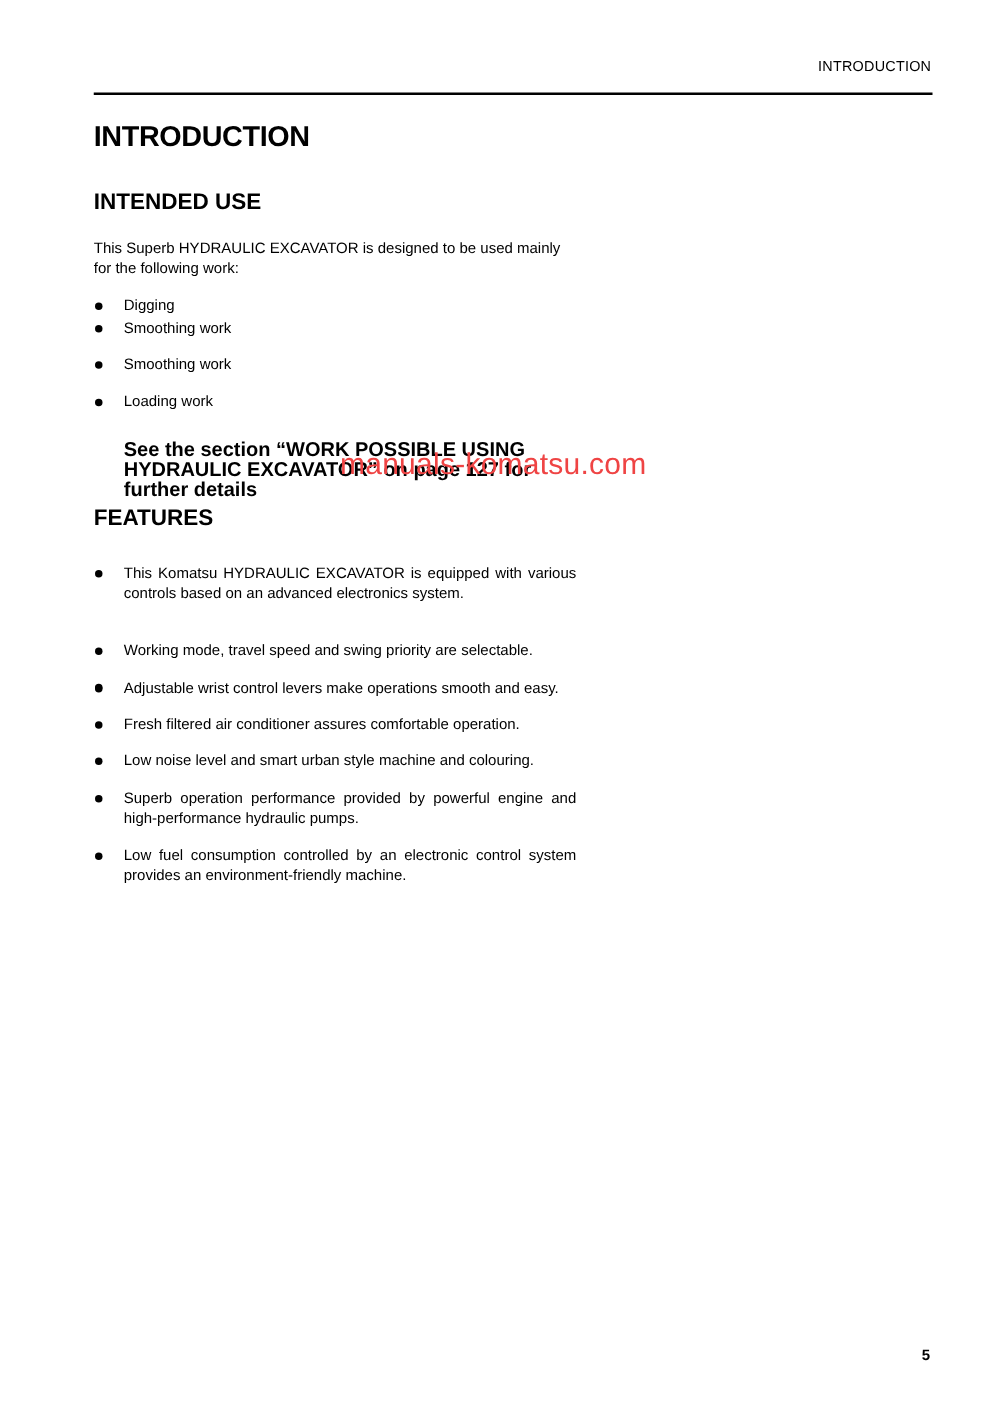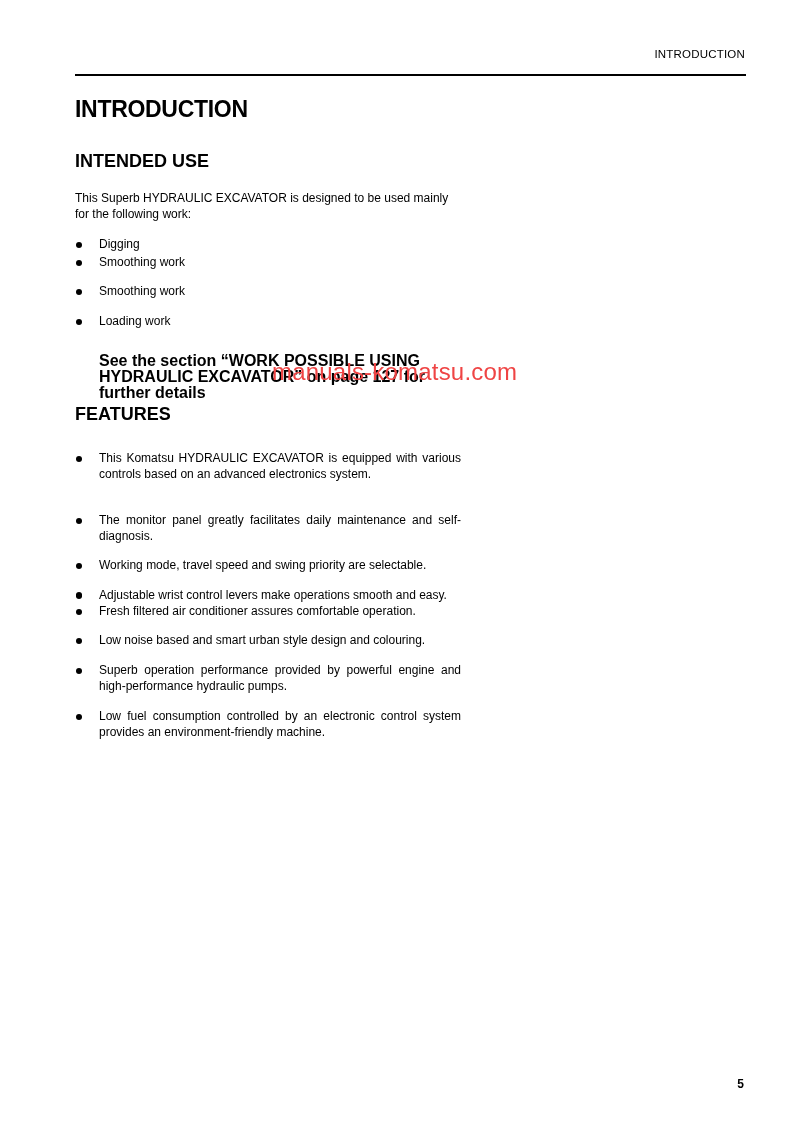--- a/index.html
+++ b/index.html
@@ -35,23 +35,22 @@
   <li><span class="bullet-dot"></span><span>Loading work</span></li>
 </ul>
 
 <p class="note">See the section “WORK POSSIBLE USING HYDRAULIC EXCAVATOR” on page 127 for further details</p>
 <div class="watermark">manuals-komatsu.com</div>
 
 <h2 class="section-title" style="top:404px">FEATURES</h2>
 
 <ul class="bullets" style="top:450px">
   <li style="margin-bottom:30px"><span class="bullet-dot"></span><span>This Komatsu HYDRAULIC EXCAVATOR is equipped with various controls based on an advanced electronics system.</span></li>
-  <li style="margin-bottom:13px"><span class="bullet-dot"></span><span>The monitor panel greatly facilitates daily maintenance and self-diagnosis.</span></li>
   <li style="margin-bottom:13px"><span class="bullet-dot"></span><span>Working mode, travel speed and swing priority are selectable.</span></li>
   <li style="margin-bottom:14px"><span class="bullet-dot"></span></li>
-  <li style=""><span class="bullet-dot"></span><span>Adjustable wrist control levers make operations smooth and easy.</span></li>
+  <li style="margin-bottom:13px"><span class="bullet-dot"></span><span>Adjustable wrist control levers make operations smooth and easy.</span></li>
   <li style="margin-bottom:13px"><span class="bullet-dot"></span><span>Fresh filtered air conditioner assures comfortable operation.</span></li>
-  <li style="margin-bottom:14px"><span class="bullet-dot"></span><span>Low noise based and smart urban style design and colouring.</span></li>
+  <li style="margin-bottom:14px"><span class="bullet-dot"></span><span>Low noise level and smart urban style machine and colouring.</span></li>
   <li style="margin-bottom:14px"><span class="bullet-dot"></span><span>Superb operation performance provided by powerful engine and high-performance hydraulic pumps.</span></li>
   <li><span class="bullet-dot"></span><span>Low fuel consumption controlled by an electronic control system provides an environment-friendly machine.</span></li>
 </ul>
 
 <div class="page-number">5</div>
 
 </body></html>

